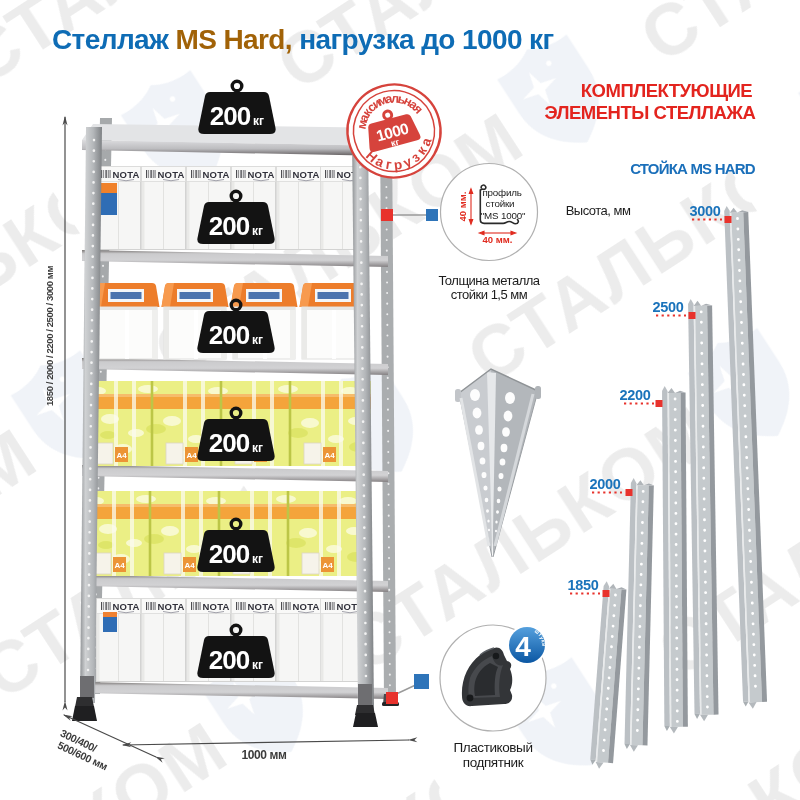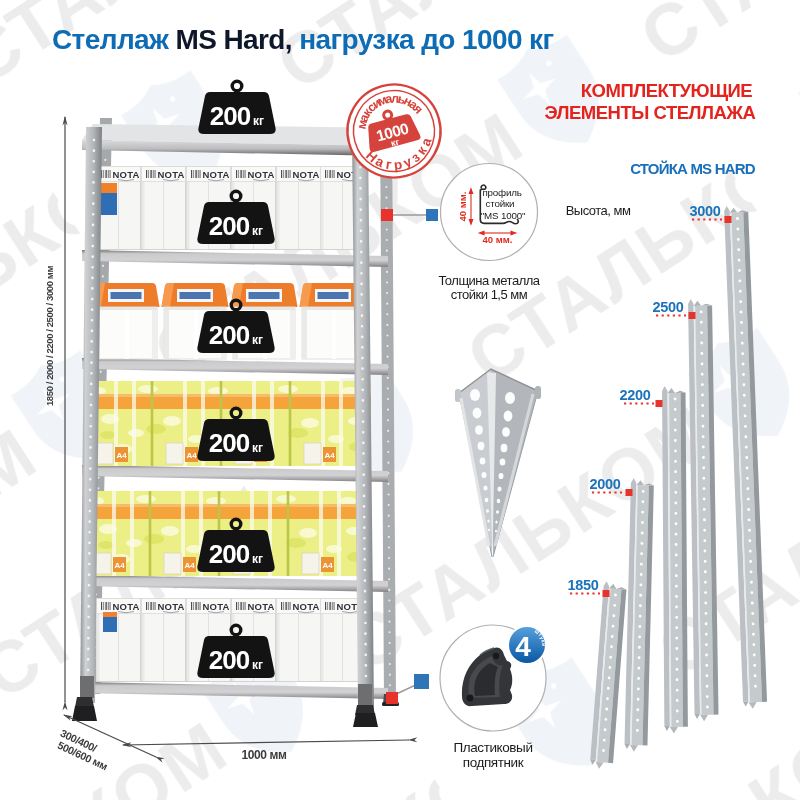--- a/index.html
+++ b/index.html
@@ -431,16 +431,16 @@
 <g font-size="13" fill="#1c1c1c" text-anchor="middle" font-family="Liberation Sans,sans-serif" letter-spacing="-0.5">
   <text x="489" y="285">Толщина металла</text>
   <text x="489" y="299">стойки 1,5 мм</text>
 </g>
 <g font-size="13.5" fill="#1c1c1c" text-anchor="middle" font-family="Liberation Sans,sans-serif" letter-spacing="-0.4">
   <text x="493" y="752">Пластиковый</text>
   <text x="493" y="767">подпятник</text>
 </g>
 </svg>
 
-<div class="abs ttl" style="left:52px;top:24px;color:#0e6cb5">Стеллаж <span style="color:#0f172a">MS Hard,</span> нагрузка до 1000 кг</div>
+<div class="abs ttl" style="left:52px;top:24px;color:#0e6cb5">Стеллаж <span style="color:#a16207">MS Hard,</span> нагрузка до 1000 кг</div>
 <div class="abs" style="left:500px;top:80px;width:333px;text-align:center;color:#e3241e;font-weight:bold;font-size:18.5px;letter-spacing:-0.5px">КОМПЛЕКТУЮЩИЕ</div>
 <div class="abs" style="left:484px;top:101.5px;width:332px;text-align:center;color:#e3241e;font-weight:bold;font-size:18.5px;letter-spacing:-0.5px">ЭЛЕМЕНТЫ СТЕЛЛАЖА</div>
 <div class="abs" style="left:560px;top:160px;width:265px;text-align:center;color:#1a6fba;font-weight:bold;font-size:15px;letter-spacing:-0.8px">СТОЙКА MS HARD</div>
 
 </body></html>

